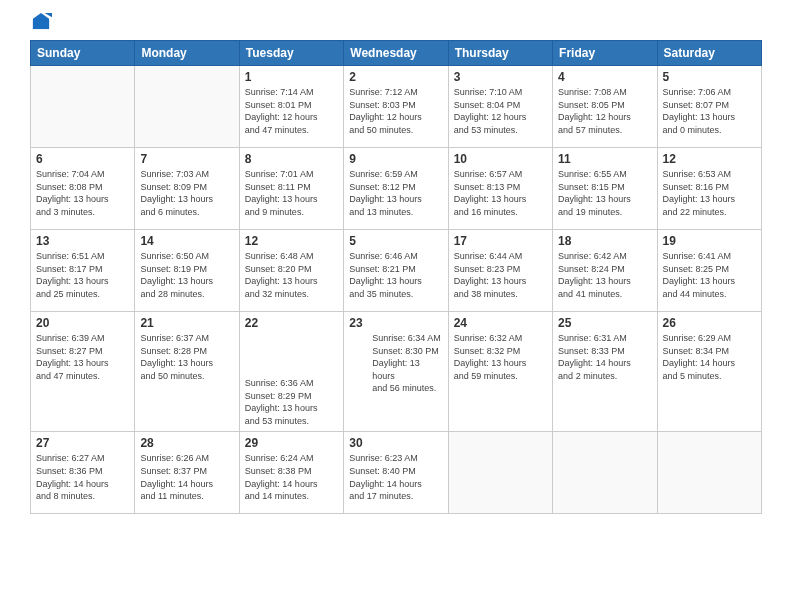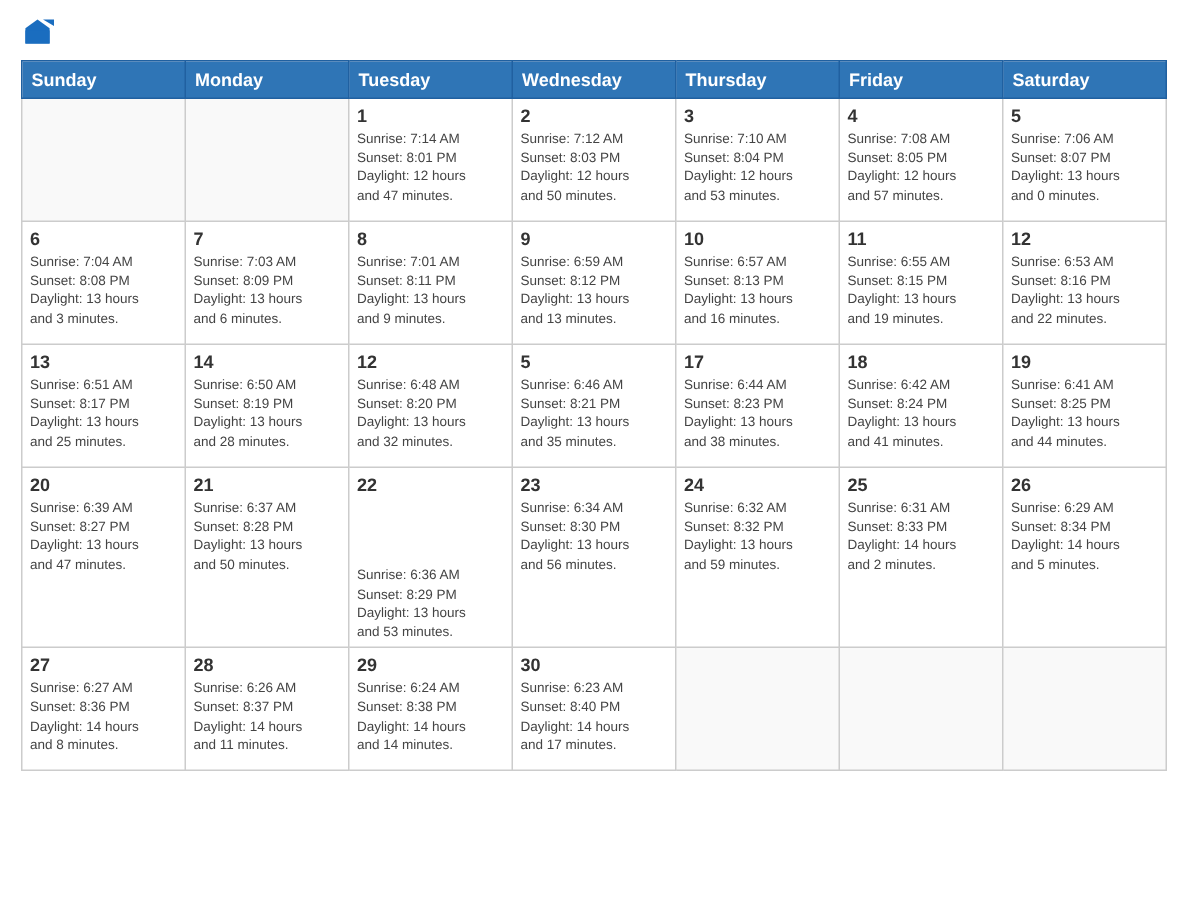--- a/index.html
+++ b/index.html
@@ -6,21 +6,21 @@
     body {
       font-family: Arial, sans-serif;
       background: #fff;
       width: 792px;
       height: 612px;
       overflow: hidden;
     }
     .container {
       width: 792px;
       height: 492px;
-      padding: 10px 14px;
+      padding: 10px 30px;
       display: flex;
       flex-direction: column;
     }
     .header {
       display: flex;
       justify-content: space-between;
       align-items: flex-start;
       margin-bottom: 8px;
     }
     .logo {
@@ -294,21 +294,21 @@
           </td>
           <td>
             <span class="day-number">22</span>
             <div class="day-info" style="white-space: pre-line; margin-top: 47px;">Sunrise: 6:36 AM
 Sunset: 8:29 PM
 Daylight: 13 hours
 and 53 minutes.</div>
           </td>
           <td>
             <span class="day-number">23</span>
-            <div class="day-info" style="white-space: pre-line;">Sunrise: 6:34 AM
+            <div class="day-info" style="white-space: pre-line; margin-left: 23px;">Sunrise: 6:34 AM
 Sunset: 8:30 PM
 Daylight: 13 hours
 and 56 minutes.</div>
           </td>
           <td>
             <span class="day-number">24</span>
             <div class="day-info" style="white-space: pre-line;">Sunrise: 6:32 AM
 Sunset: 8:32 PM
 Daylight: 13 hours
 and 59 minutes.</div>

